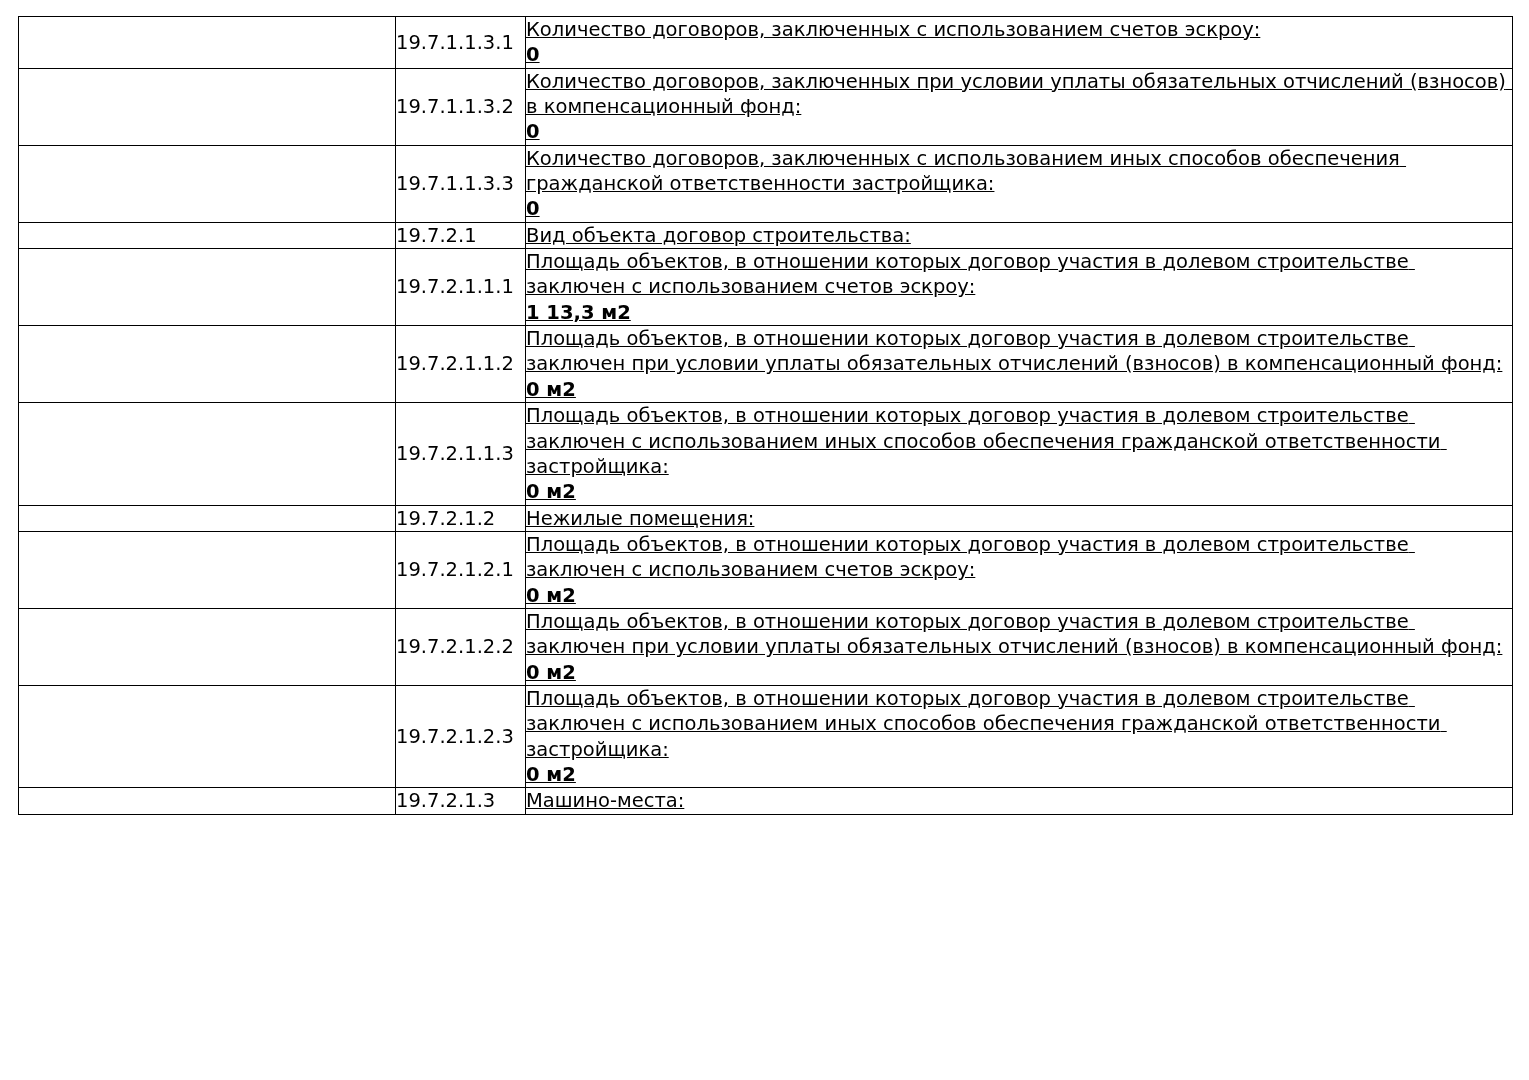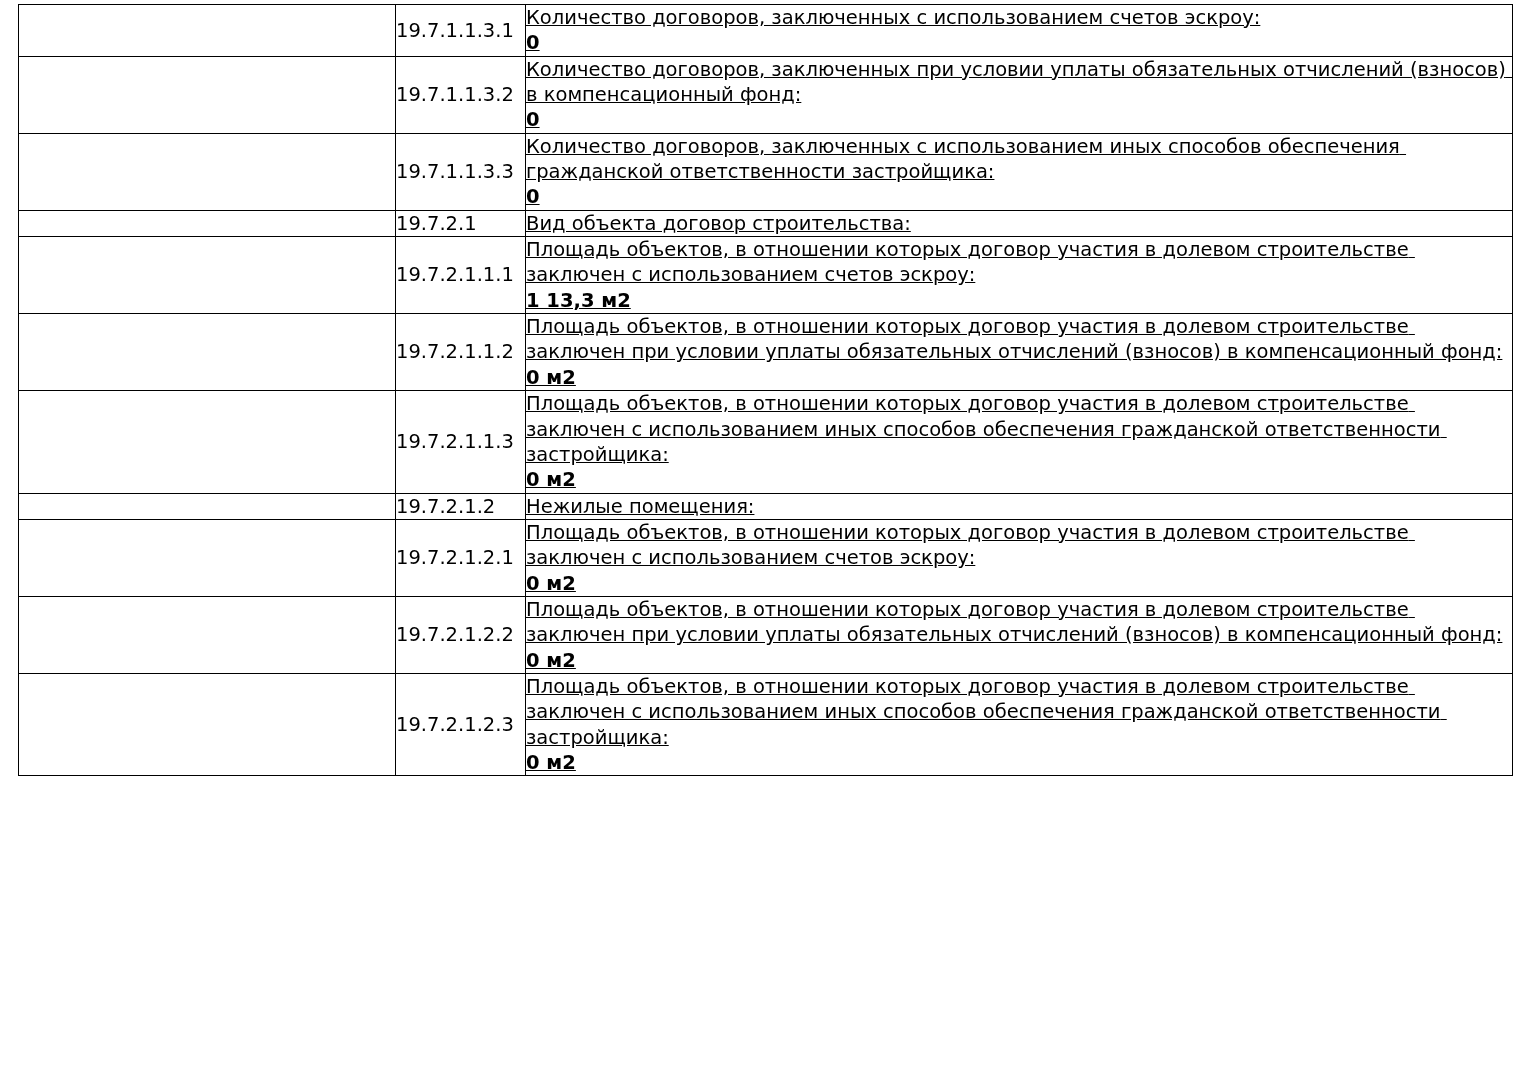--- a/index.html
+++ b/index.html
@@ -9,21 +9,21 @@
   }
   body {
     width: 1529px;
     min-height: 1080px;
     font-family: "DejaVu Sans", sans-serif;
     color: #000000;
   }
   .page {
     width: 1218px;
     box-sizing: border-box;
-    padding: 4px 10px 0 18px;
+    padding: 16px 10px 0 18px;
   }
   table.doc-table {
     border-collapse: collapse;
     width: 1494px;
     table-layout: fixed;
   }
   table.doc-table td {
     border: 1px solid #000000;
     vertical-align: middle;
     padding: 0;
@@ -148,15 +148,22 @@
           </td>
         </tr>
         <tr>
           <td class="cell-empty">&nbsp;</td>
           <td class="cell-num">19.7.2.1.2.3</td>
           <td class="cell-text">
             <span class="txt">Площадь объектов, в отношении которых договор участия в долевом строительстве заключен с использованием иных способов обеспечения гражданской ответственности застройщика:</span>
             <span class="val">0 м2</span>
           </td>
         </tr>
+        <tr>
+          <td class="cell-empty">&nbsp;</td>
+          <td class="cell-num">19.7.2.1.3</td>
+          <td class="cell-text">
+            <span class="txt">Машино-места:</span>
+          </td>
+        </tr>
       </tbody>
   </table>
 </div>
 
 </body></html>

